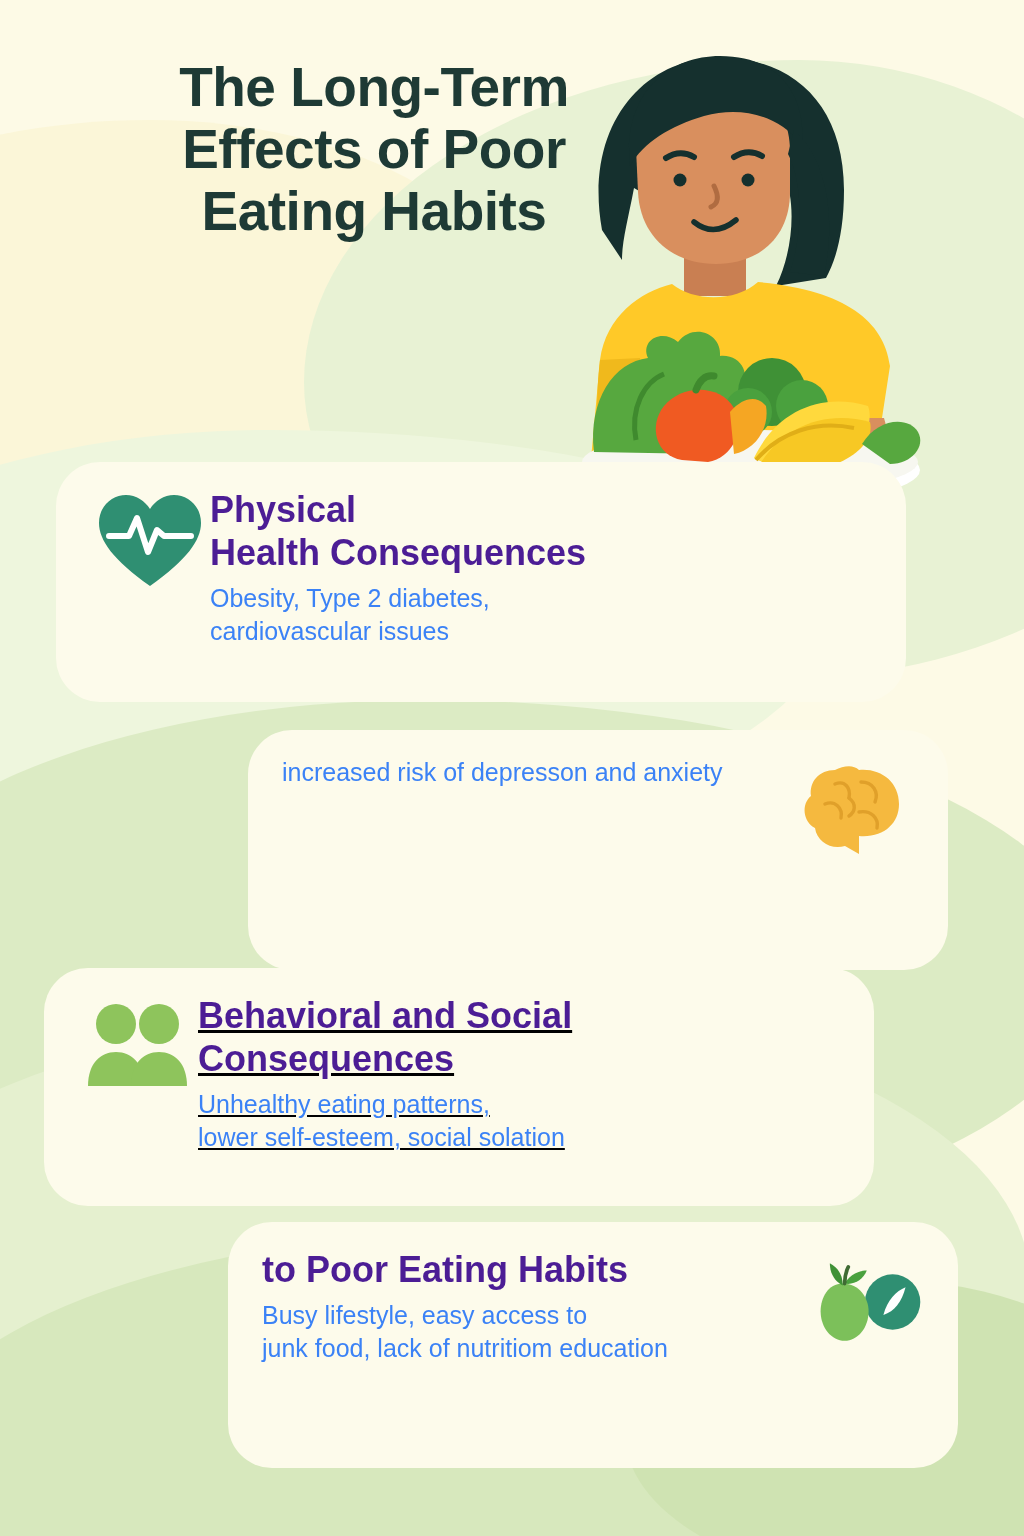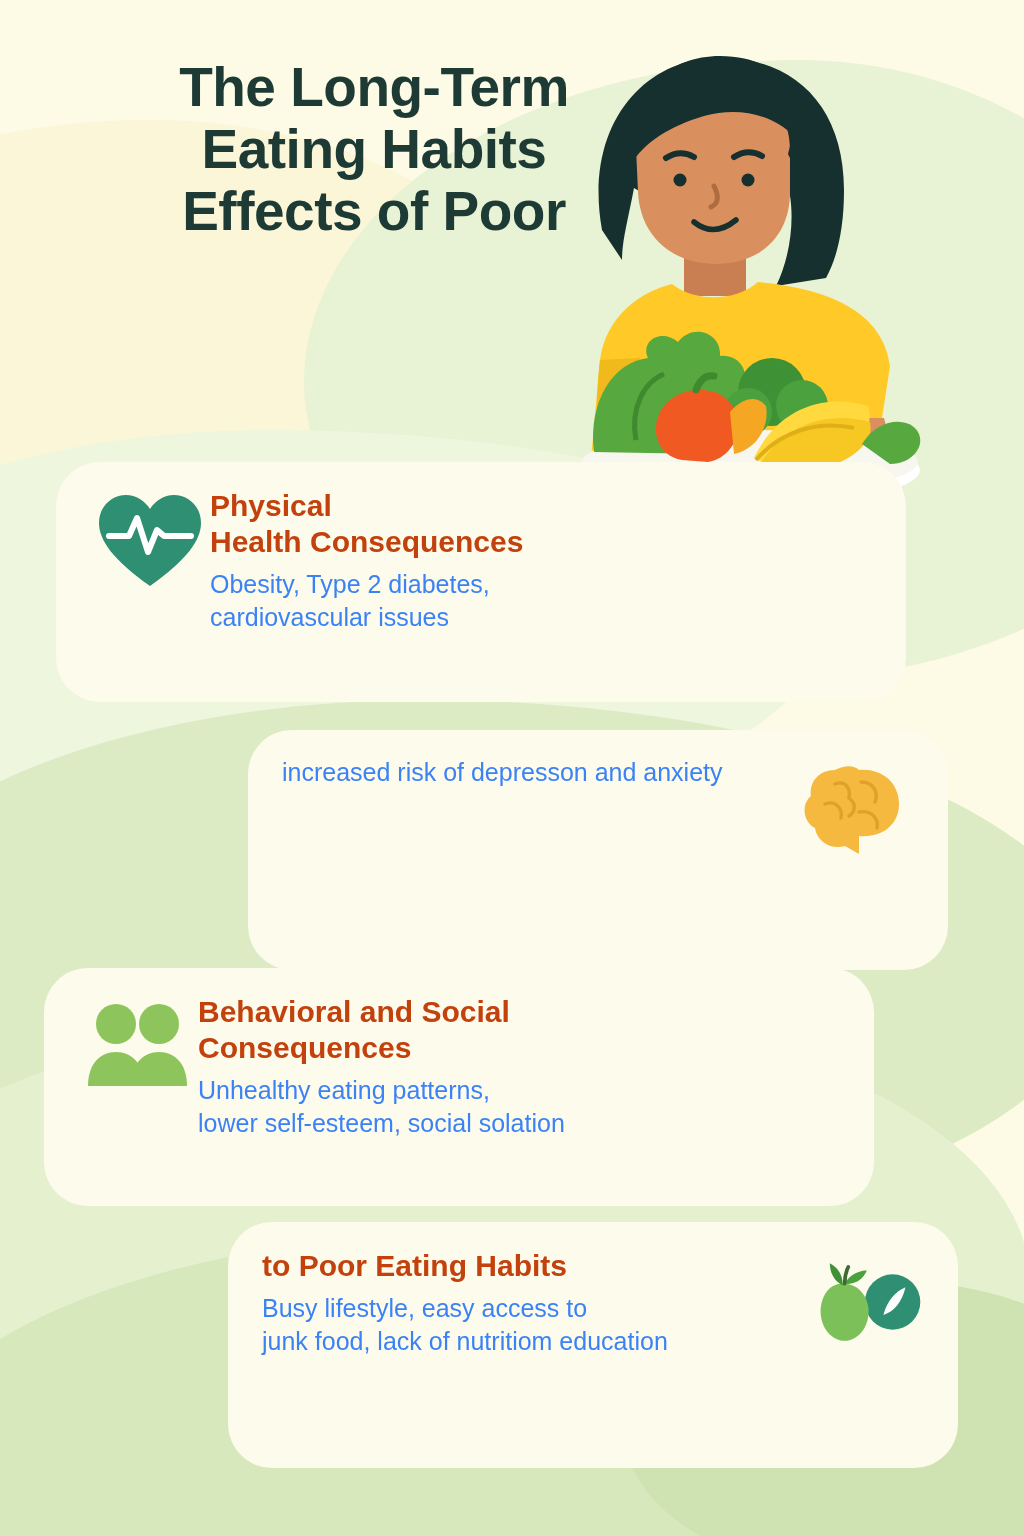--- a/index.html
+++ b/index.html
@@ -100,28 +100,28 @@
     position: absolute;
     background: #fdfbeb;
     border-radius: 44px;
     z-index: 6;
     display: flex;
     align-items: flex-start;
     padding: 26px 34px;
   }
   .card-1 { left: 56px;  top: 462px;  width: 850px; height: 240px; }
   .card-2 { left: 248px; top: 730px;  width: 700px; height: 240px; }
-  .card-3 { left: 44px;  top: 968px;  width: 830px; height: 238px; }
+  .card-3 { left: 44px;  top: 968px;  width: 830px; height: 238px; text-decoration: underline; }
   .card-4 { left: 228px; top: 1222px; width: 730px; height: 246px; }
 
   .card-body { flex: 1; }
   .card-head {
-    font-size: 30px;
+    font-size: 36px;
     font-weight: bold;
-    color: #c2410c;
+    color: #4c1d95;
     line-height: 1.2;
     margin-bottom: 8px;
   }
   .card-desc {
     font-size: 25px;
     color: #3b82f6;
     line-height: 1.32;
   }
   .card-icon {
     width: 120px;
@@ -144,22 +144,22 @@
     <div class="blob blob-a"></div>
     <div class="blob blob-b"></div>
     <div class="blob blob-c"></div>
     <div class="blob blob-d"></div>
     <div class="blob blob-e"></div>
     <div class="blob blob-g"></div>
   </div>
 
   <div class="title">
     <div>The Long-Term</div>
+    <div>Effects of Poor</div>
     <div>Eating Habits</div>
-    <div>Effects of Poor</div>
   </div>
 
   <div class="illustration">
     <svg viewBox="0 0 420 480" width="420" height="480" xmlns="http://www.w3.org/2000/svg">
 
       <path d="M58 190 C40 90 95 22 168 18 C245 14 300 62 300 150 C300 192 292 220 282 238 L232 246 C250 210 252 160 240 135 C210 160 120 168 90 148 C84 180 78 200 78 220 Z" fill="#15302e"></path>
 
       <path d="M140 190 h62 v66 h-62 z" fill="#c97f52"></path>
 
       <path d="M92 108 C92 60 126 36 168 36 C214 36 246 64 246 112 L246 152 C246 198 214 224 172 224 C128 224 96 196 94 152 Z" fill="#d98f5e"></path>

